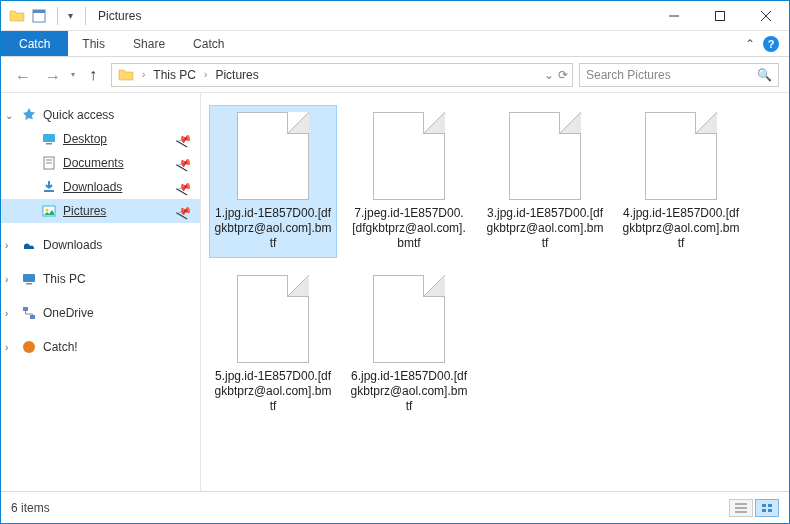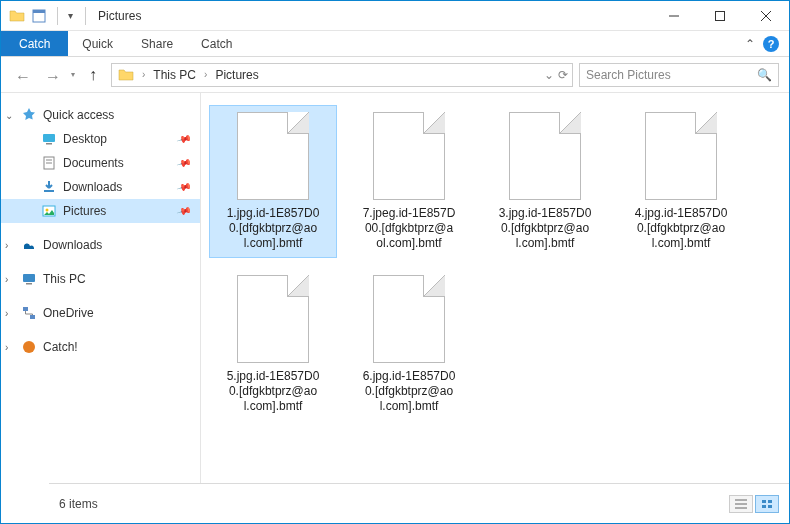--- a/index.html
+++ b/index.html
@@ -35,38 +35,38 @@
 .bc-item { color: #333; padding: 0 2px; }
 .bc-right { margin-left: auto; display: flex; align-items: center; gap: 4px; color: #888; }
 .searchbox { width: 200px; height: 24px; border: 1px solid #ccc; display: flex; align-items: center; padding: 0 6px; color: #888; gap: 6px; }
 .searchbox input { border: none; outline: none; flex: 1; color: #ec4899; font-size: 12px; background: transparent; }
 .searchbox input::placeholder { color: #888; }
 
 
 .main { flex: 1; display: flex; overflow: hidden; }
 .sidebar { width: 200px; border-right: 1px solid #e5e5e5; padding: 10px 0; overflow-y: auto; }
 .tree-item { display: flex; align-items: center; height: 24px; padding-left: 18px; gap: 6px; color: #333; }
-.tree-item.sub { padding-left: 40px; }
+.tree-item.sub { padding-left: 40px; text-decoration: underline; }
 .tree-item.selected { background: #cce8ff; }
 .tree-item .expander { width: 10px; font-size: 10px; color: #666; margin-left: -14px; }
 .pin { margin-left: auto; margin-right: 10px; color: #8a8a8a; font-size: 10px; transform: rotate(30deg); }
 .ticon { width: 16px; height: 16px; flex-shrink: 0; }
 .tree-gap { height: 10px; }
 
 .content { flex: 1; padding: 12px 8px; overflow-y: auto; display: flex; flex-wrap: wrap; align-content: flex-start; gap: 10px 8px; }
-.file-item { width: 128px; display: flex; flex-direction: column; align-items: center; padding: 6px 16px; border: 1px solid transparent; }
+.file-item { width: 128px; display: flex; flex-direction: column; align-items: center; padding: 6px 4px; border: 1px solid transparent; }
 .file-item.selected { background: #cce8ff; border: 1px solid #99d1ff; }
 .file-thumb { width: 72px; height: 88px; position: relative; margin-bottom: 6px; }
 .file-thumb .page { position: absolute; inset: 0; background: #fff; border: 1px solid #bbb; }
 .file-thumb .fold { position: absolute; top: 0; right: 0; width: 22px; height: 22px; background: linear-gradient(135deg, #fff 0 48%, #bbb 50%, #e8e8e8 52% 100%); border-left: 1px solid #bbb; border-bottom: 1px solid #bbb; }
 .file-thumb .page::before { content:""; position:absolute; top:0; right:0; width:22px; height:22px; background:#fff; }
 .file-name { text-align: center; font-size: 12px; color: #222; line-height: 1.25; word-break: break-all; }
 
 
-.statusbar { height: 40px; border-top: 1px solid #dadada; display: flex; align-items: center; padding: 0 10px; color: #444; margin-left: 48px; }
+.statusbar { height: 32px; border-top: 1px solid #dadada; display: flex; align-items: center; padding: 0 10px; color: #444; }
 .statusbar .right { margin-left: auto; display: flex; gap: 2px; }
 .view-btn { width: 24px; height: 18px; border: 1px solid #ccc; display: flex; align-items: center; justify-content: center; background: #f5f5f5; }
 .view-btn.active { background: #cce8ff; border-color: #7ab8e8; }
 
 
 .folder-svg { fill: #ffd76a; stroke: #caa43a; stroke-width: 0.5; }
 </style>
 </head>
 <body>
 
@@ -99,21 +99,21 @@
         <svg width="10" height="10" viewBox="0 0 10 10">
           <line x1="0" y1="0" x2="10" y2="10" stroke="currentColor"></line>
           <line x1="10" y1="0" x2="0" y2="10" stroke="currentColor"></line>
         </svg>
       </div>
   </div>
 </div>
 
 <div class="ribbon">
   <div class="file-tab">Catch</div>
-  <div class="ribbon-tab">Quick</div>
+  <div class="ribbon-tab">This</div>
   <div class="ribbon-tab">Share</div>
   <div class="ribbon-tab">Catch</div>
   <div class="ribbon-right">
     <span class="chevron-up">⌃</span>
     <span class="help-circle">?</span>
   </div>
 </div>
 
 <div class="navbar">
   <div class="nav-arrow">←</div>

